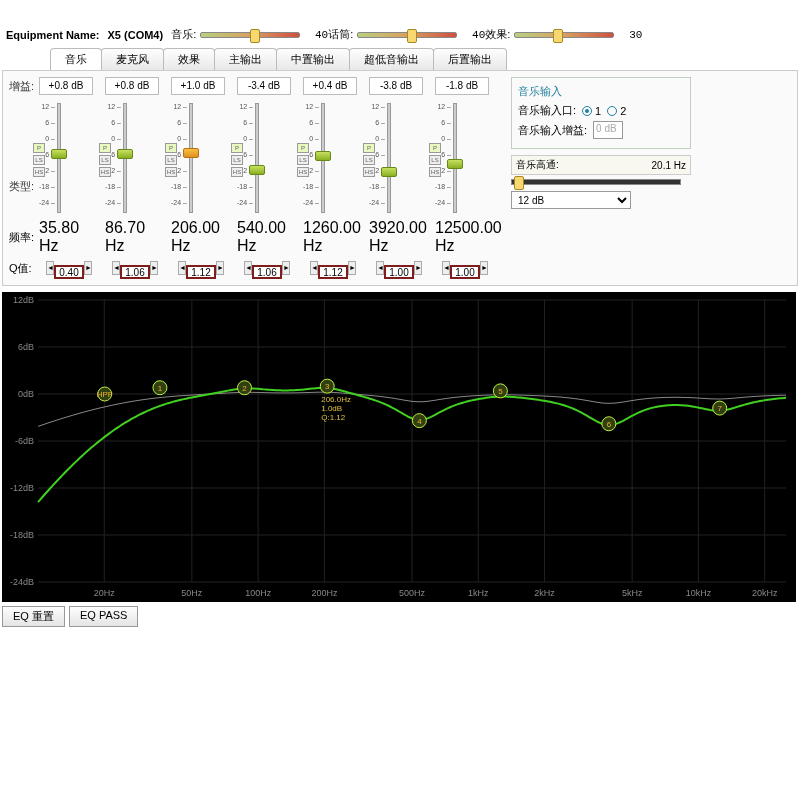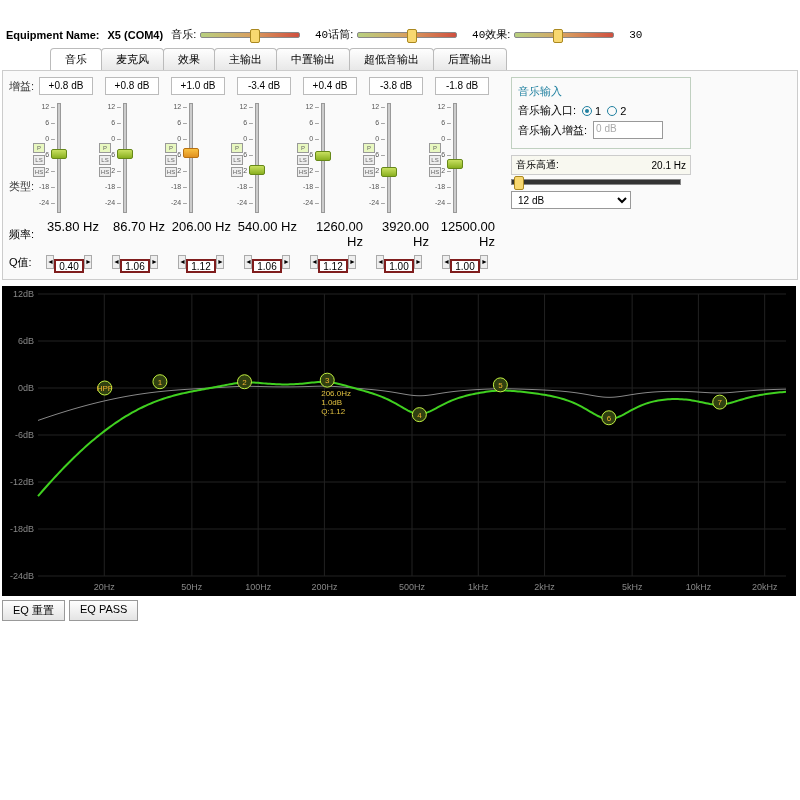--- a/index.html
+++ b/index.html
@@ -25,21 +25,21 @@
 .vslider .rail { width: 4px; height: 100%; background: #ccc; border: 1px solid #999; margin: 0 auto; }
 .vslider .knob { position: absolute; width: 16px; height: 10px; background: linear-gradient(#c8e060, #8ab020); border: 1px solid #668818; border-radius: 2px; left: 12px; }
 .vslider .knob.orange { background: linear-gradient(#f8c040, #e09020); border-color: #b87010; }
 .band-btns { display: flex; flex-direction: column; gap: 2px; position: absolute; left: -6px; top: 40px; }
 .band-btns .b { width: 12px; height: 10px; font-size: 6px; border: 1px solid #999; background: #eee; text-align: center; line-height: 8px; color: #666; }
 .band-btns .b.p { background: #e8f8c0; }
 .labels-col { width: 30px; font-size: 11px; color: #333; }
 .labels-col div { height: 20px; }
 .freq-row, .q-row { display: flex; align-items: center; margin-top: 2px; }
 .freq-row .lbl, .q-row .lbl { width: 30px; font-size: 11px; }
-.freq-val { width: 60px; margin-right: 6px; text-align: right; font-size: 13px; }
+.freq-val { width: 60px; margin-right: 6px; text-align: left; font-size: 16px; }
 .q-spin { display: flex; align-items: center; width: 60px; margin-right: 6px; justify-content: center; }
 .q-spin .arr { width: 8px; height: 14px; border: 1px solid #aaa; background: #eee; font-size: 7px; text-align: center; line-height: 12px; cursor: pointer; }
 .q-spin .qv { width: 30px; text-align: center; border: 2px solid #7f1d1d; height: 14px; line-height: 12px; font-size: 10px; background: #fff; margin-top: 8px; }
 .right-panel { margin-left: 10px; width: 180px; }
 .group { border: 1px solid #c0d0c0; padding: 6px; margin-bottom: 6px; font-size: 11px; }
 .group .title { color: #2080a0; margin-bottom: 4px; }
 .group .row { display: flex; align-items: center; gap: 6px; margin: 3px 0; }
 .radio { display: inline-flex; align-items: center; gap: 3px; }
 .radio .c { width: 10px; height: 10px; border: 1px solid #2080a0; border-radius: 50%; display: inline-block; }
 .radio .c.on::after { content: ""; display: block; width: 4px; height: 4px; background: #2080a0; border-radius: 50%; margin: 2px; }
@@ -339,21 +339,21 @@
                 <span class="c on"></span>
                 <span>1</span>
               </span>
             <span class="radio">
                 <span class="c"></span>
                 <span>2</span>
               </span>
           </div>
           <div class="row">
             <span>音乐输入增益:</span>
-            <span class="sel" style="width:70px;color:#aaa;">0 dB</span>
+            <span class="sel" style="width:30px;color:#aaa;">0 dB</span>
           </div>
         </div>
         <div class="hp-row">
           <span>音乐高通:</span>
           <span>20.1 Hz</span>
         </div>
         <div class="hp-slider">
             <div class="t"></div>
           </div>
         <div style="margin-top:6px;">

